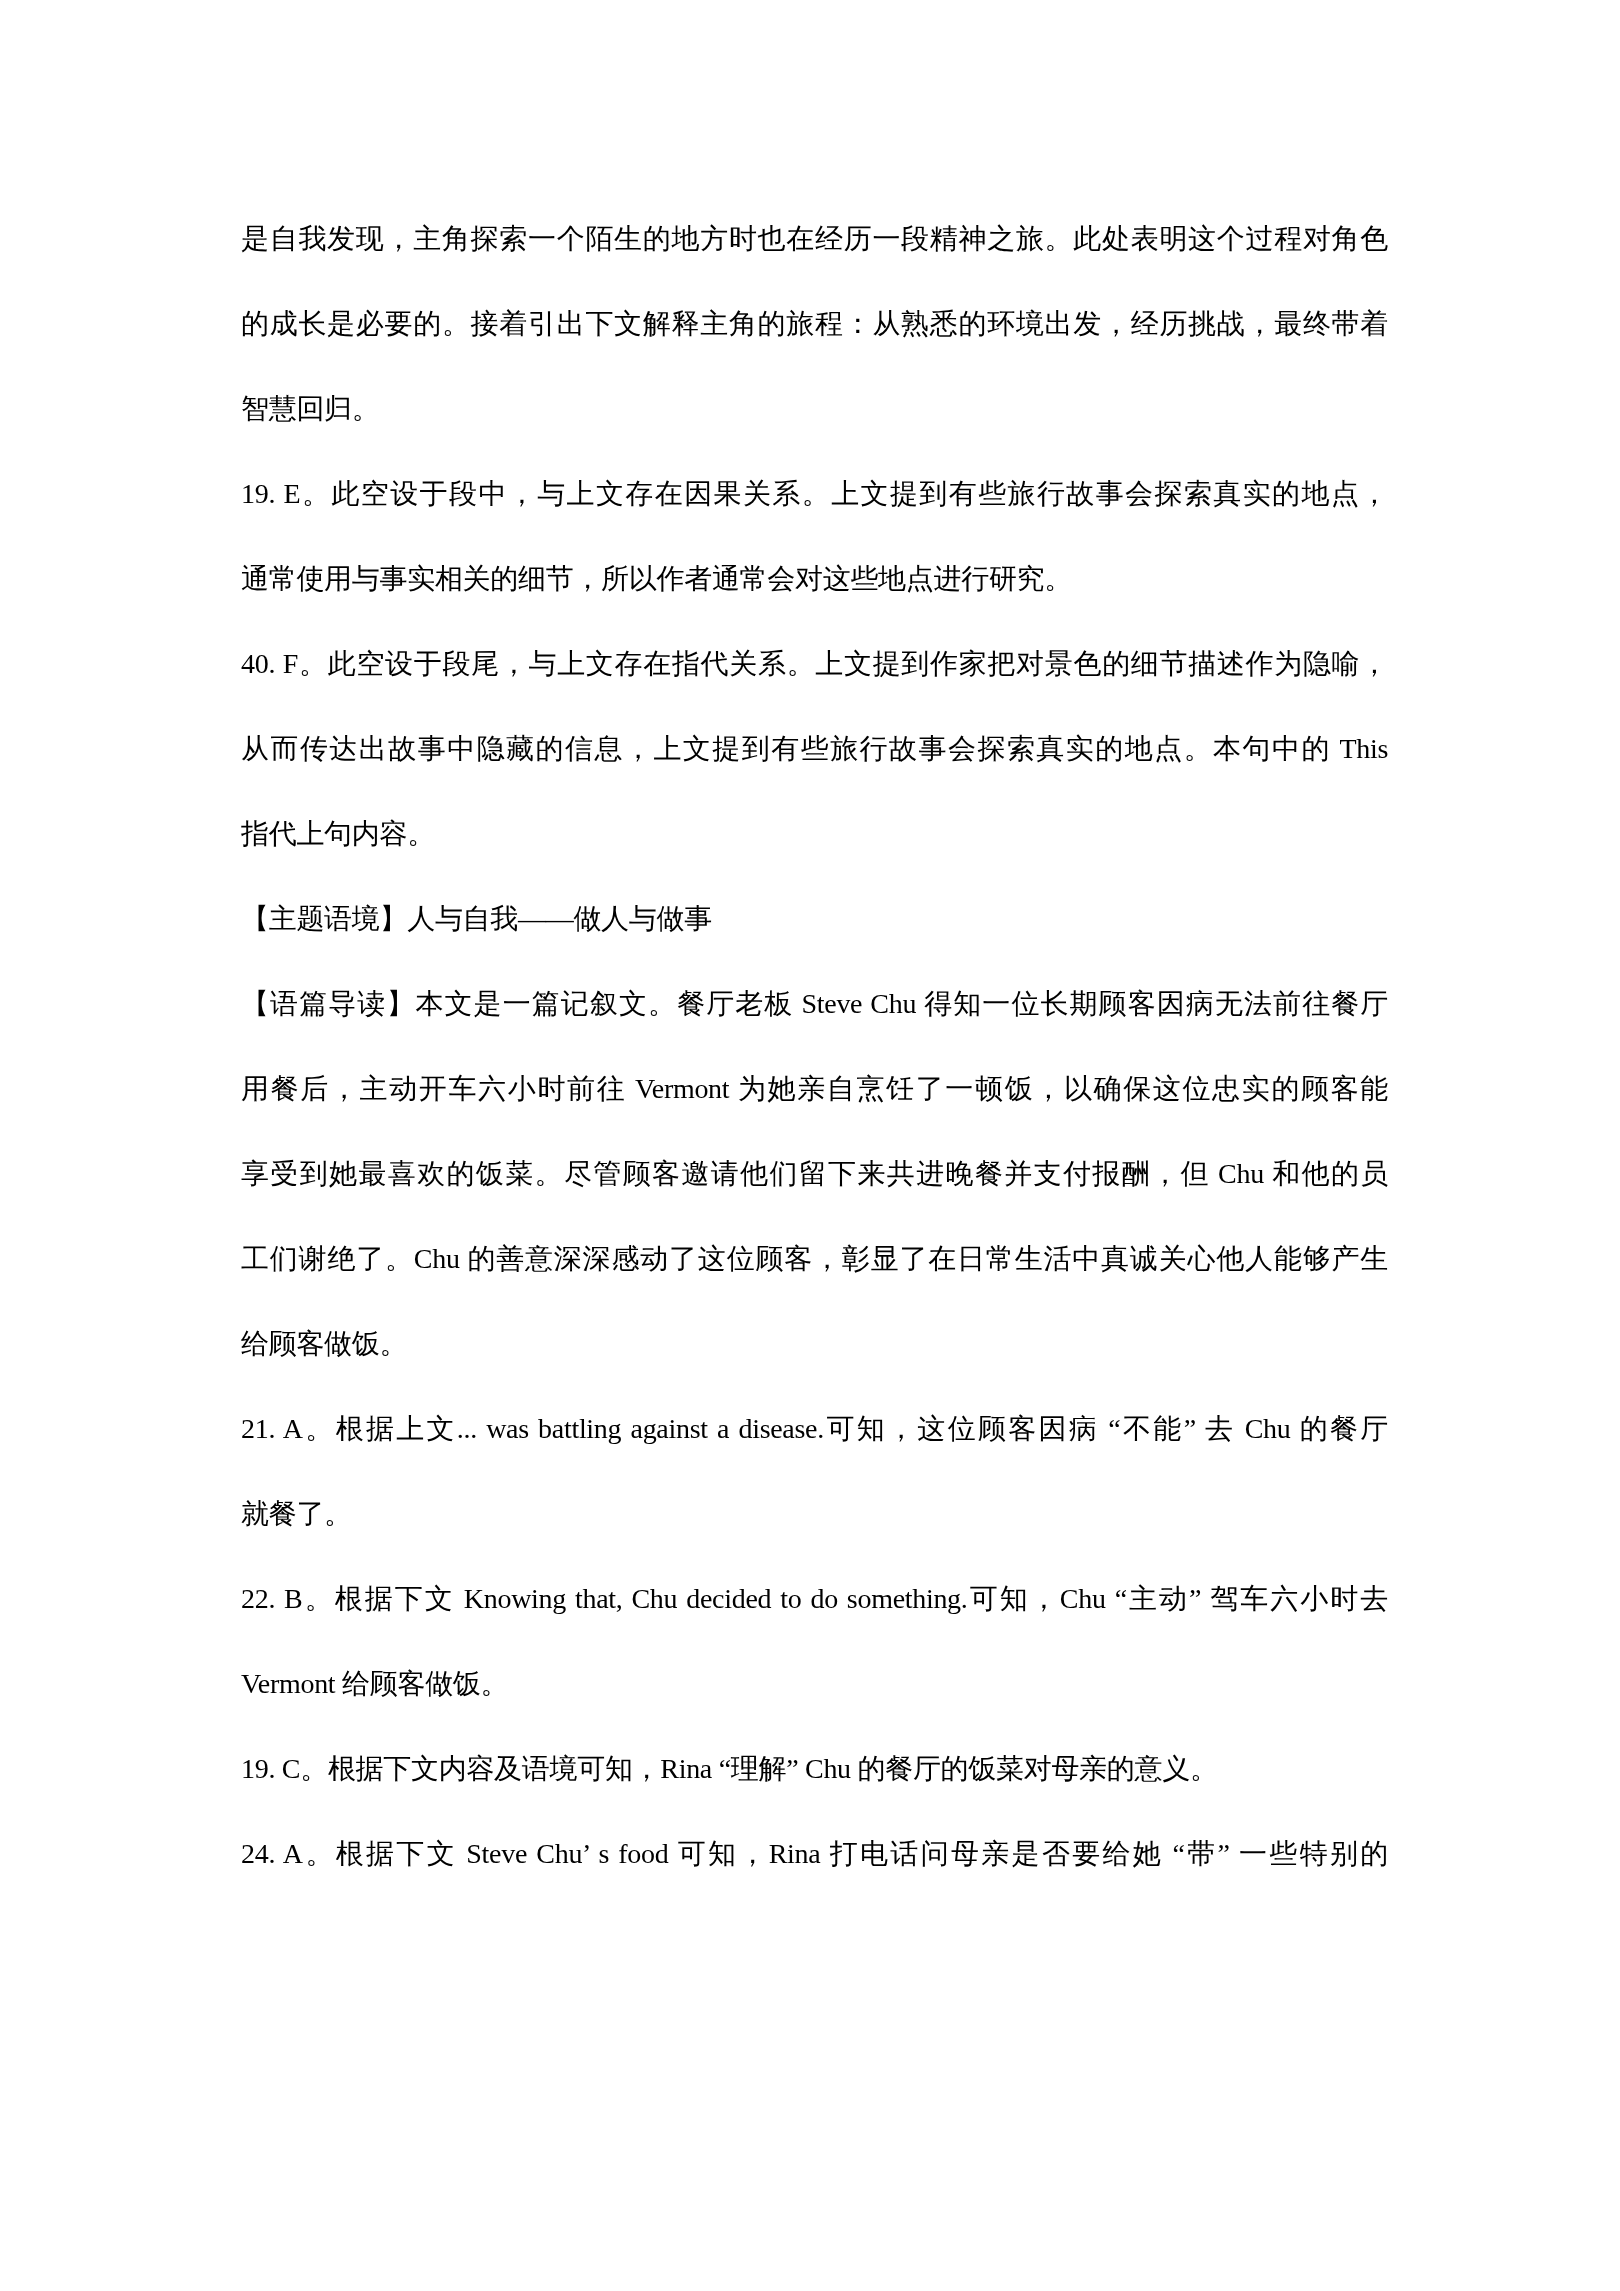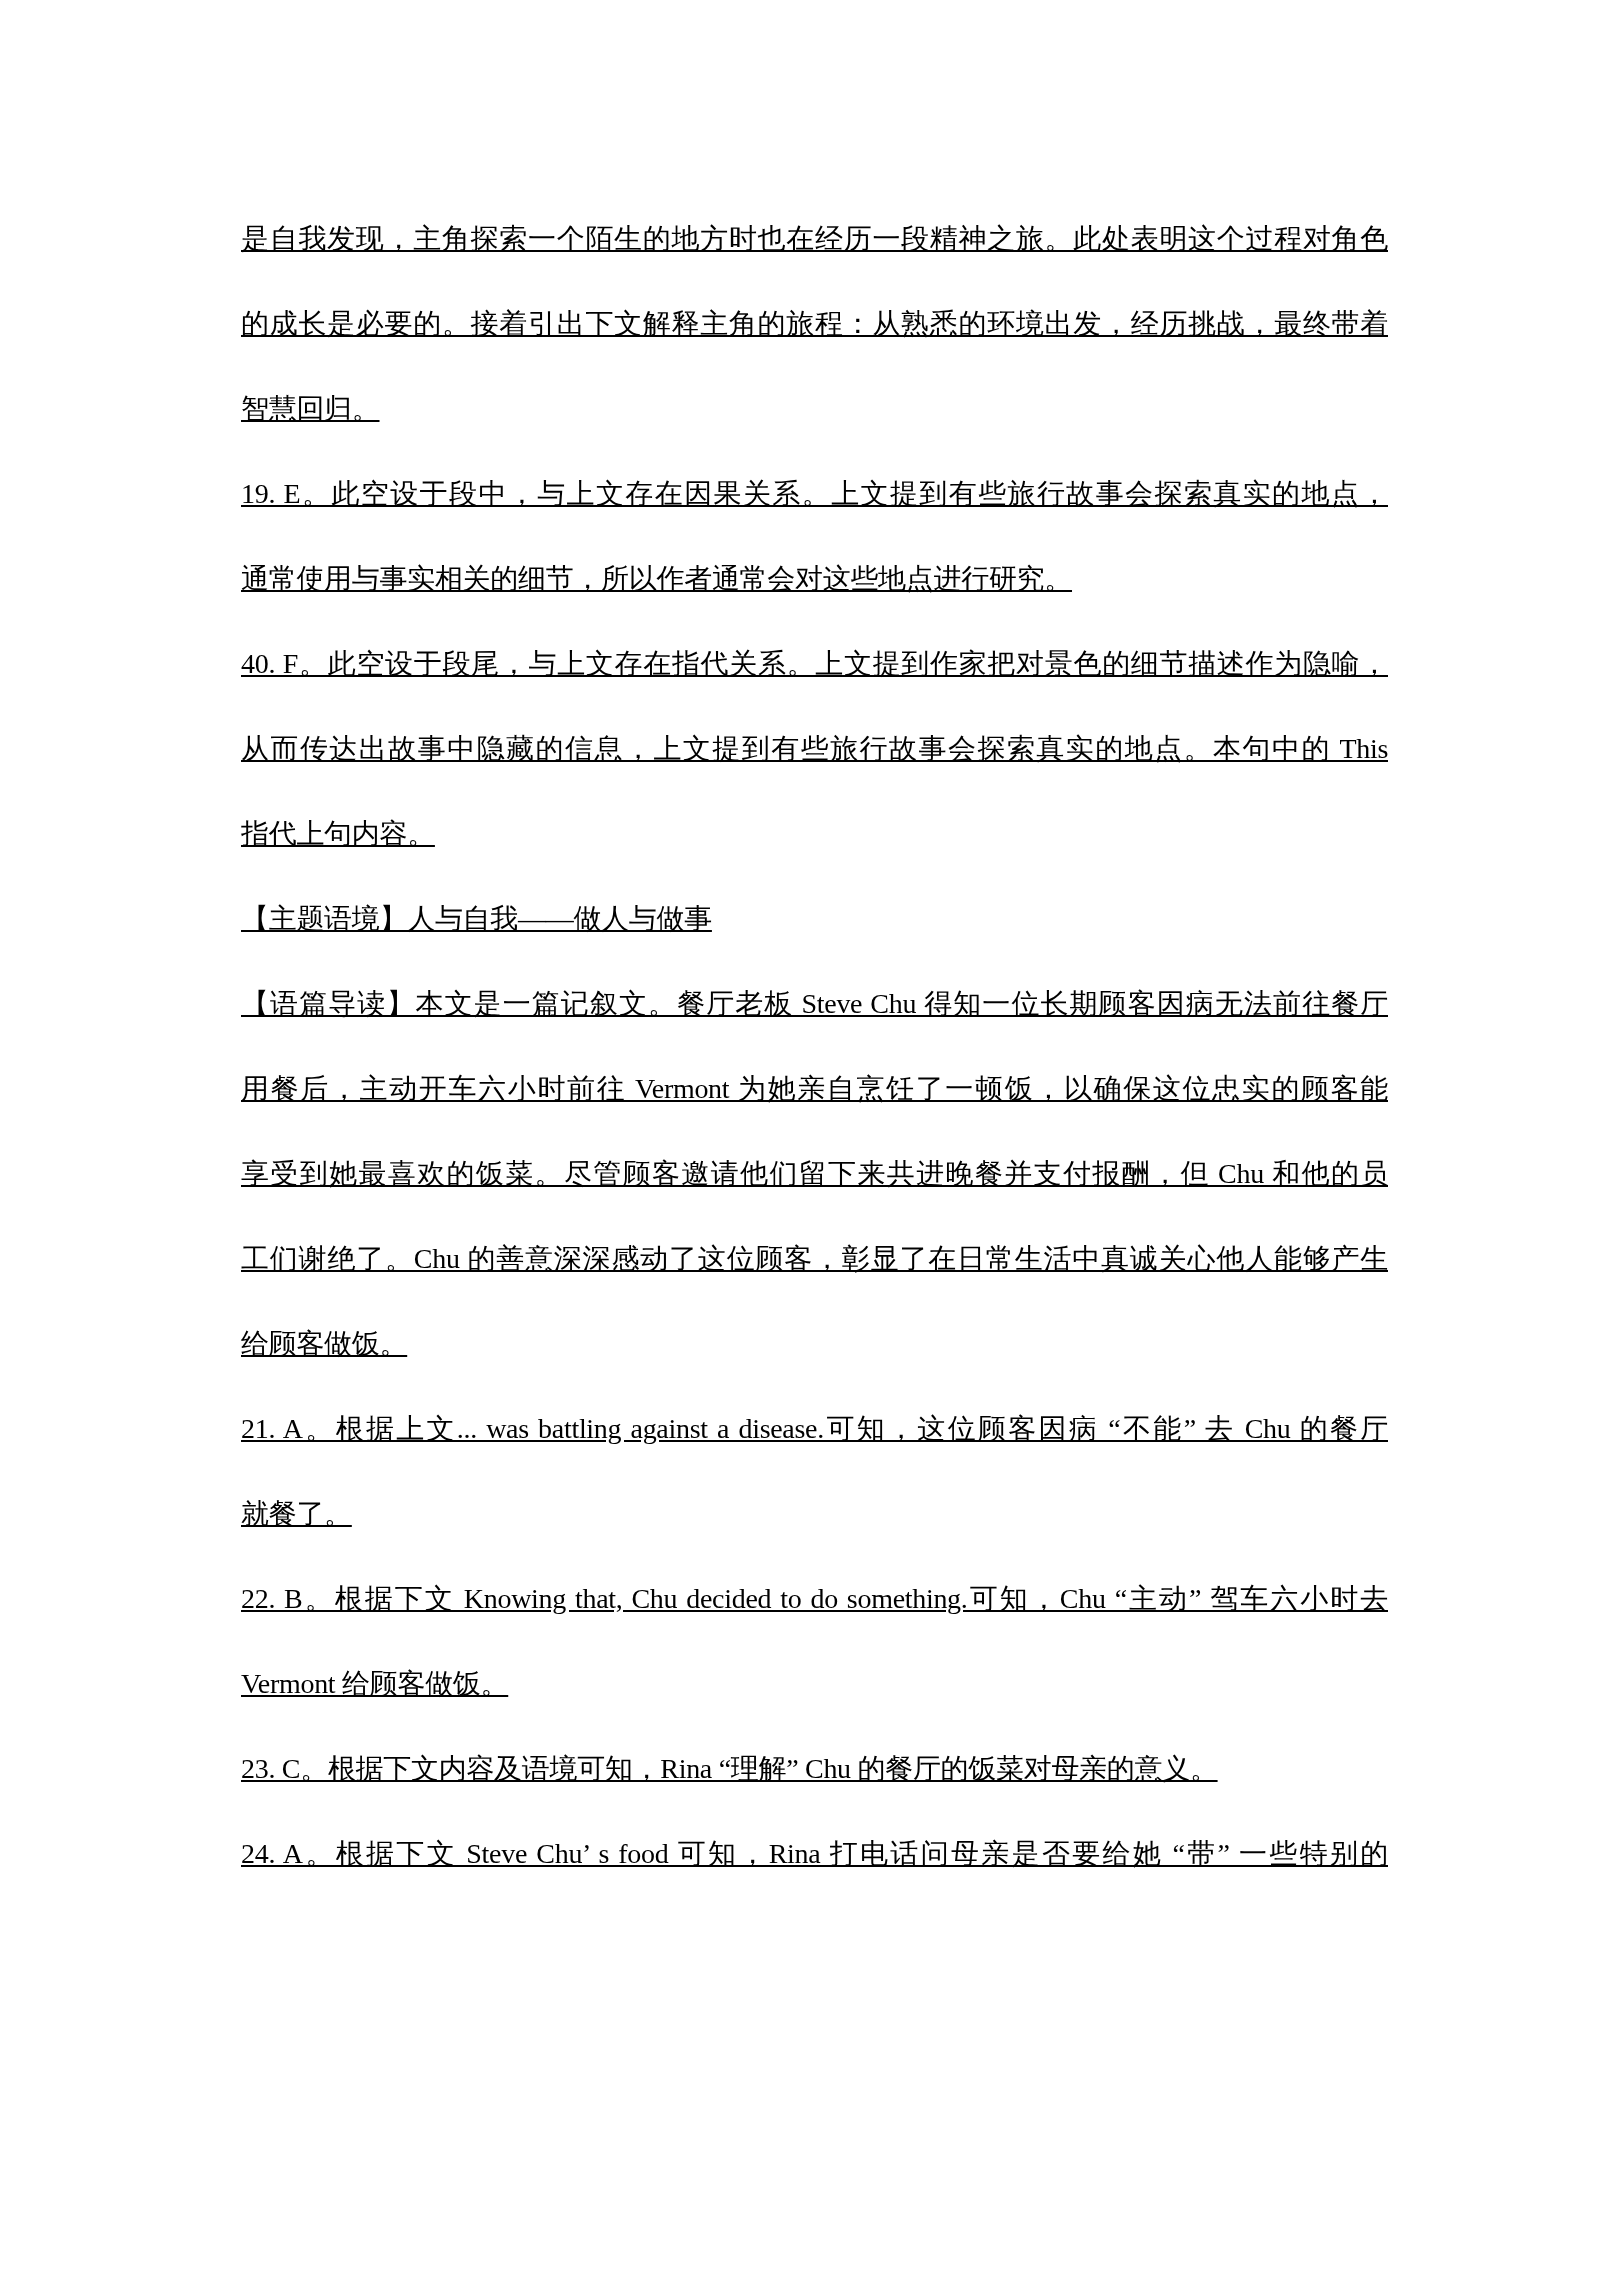--- a/index.html
+++ b/index.html
@@ -18,21 +18,20 @@
     font-size: 28px;
     color: #000000;
     letter-spacing: -0.3px;
   }
   .line {
     height: 85px;
     line-height: 85px;
     overflow: hidden;
     text-align: left;
     white-space: normal;
-    text-decoration: underline;
   }
   .line.full {
     text-align: justify;
     text-align-last: justify;
   }
 </style>
 </head>
 <body>
 
 <div class="page">
@@ -48,17 +47,17 @@
       <div class="line">【主题语境】人与自我——做人与做事</div>
       <div class="line full">【语篇导读】本文是一篇记叙文。餐厅老板 Steve Chu 得知一位长期顾客因病无法前往餐厅</div>
       <div class="line full">用餐后，主动开车六小时前往 Vermont 为她亲自烹饪了一顿饭，以确保这位忠实的顾客能</div>
       <div class="line full">享受到她最喜欢的饭菜。尽管顾客邀请他们留下来共进晚餐并支付报酬，但 Chu 和他的员</div>
       <div class="line full">工们谢绝了。Chu 的善意深深感动了这位顾客，彰显了在日常生活中真诚关心他人能够产生</div>
       <div class="line">给顾客做饭。</div>
       <div class="line full">21. A。根据上文... was battling against a disease.可知，这位顾客因病 “不能” 去 Chu 的餐厅</div>
       <div class="line">就餐了。</div>
       <div class="line full">22. B。根据下文 Knowing that, Chu decided to do something.可知，Chu “主动” 驾车六小时去</div>
       <div class="line">Vermont 给顾客做饭。</div>
-      <div class="line">23. C。根据下文内容及语境可知，Rina “理解” Chu 的餐厅的饭菜对母亲的意义。</div>
+      <div class="line">19. C。根据下文内容及语境可知，Rina “理解” Chu 的餐厅的饭菜对母亲的意义。</div>
       <div class="line full">24. A。根据下文 Steve Chu’ s food 可知，Rina 打电话问母亲是否要给她 “带” 一些特别的</div>
     </div>
 </div>
 
 
 </body></html>

